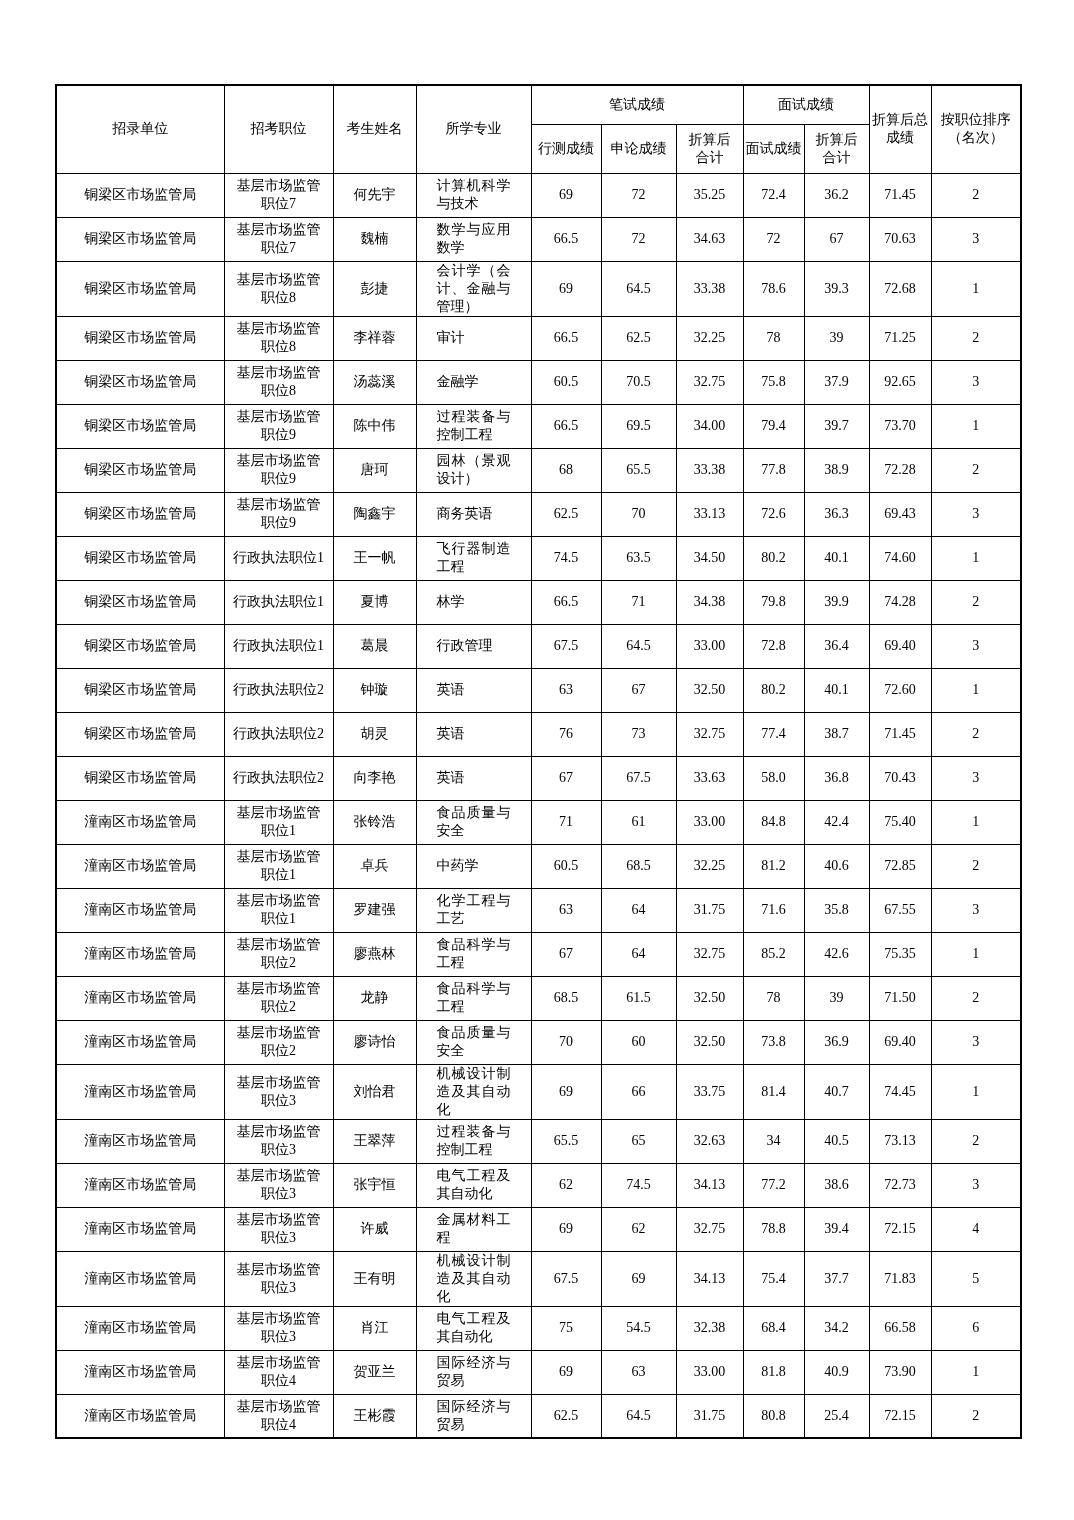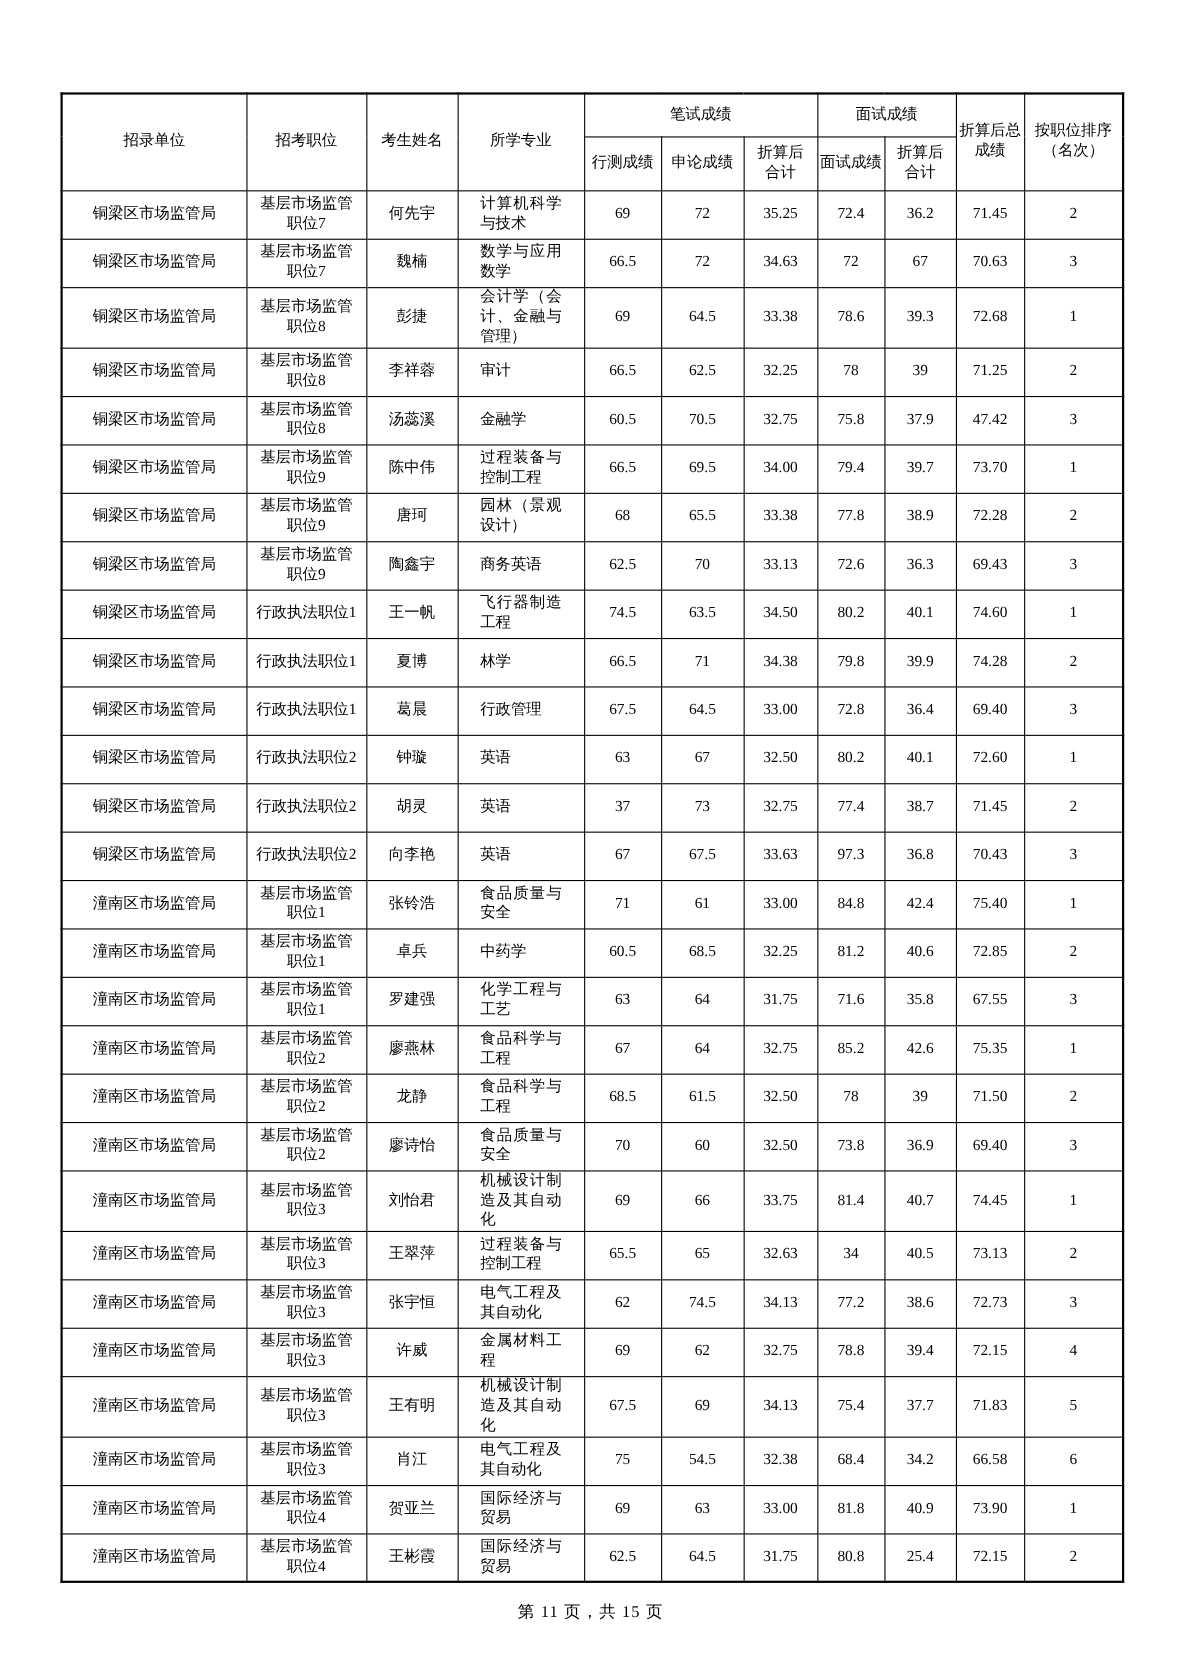--- a/index.html
+++ b/index.html
@@ -159,21 +159,21 @@
           <td class="col-unit">铜梁区市场监管局</td>
           <td class="col-position">基层市场监管
 职位8</td>
           <td class="col-name">汤蕊溪</td>
           <td class="col-major">金融学</td>
           <td class="col-num">60.5</td>
           <td class="col-num">70.5</td>
           <td class="col-num">32.75</td>
           <td class="col-num">75.8</td>
           <td class="col-num">37.9</td>
-          <td class="col-num">47.42</td>
+          <td class="col-num">92.65</td>
           <td class="col-num">3</td>
         </tr>
         <tr>
           <td class="col-unit">铜梁区市场监管局</td>
           <td class="col-position">基层市场监管
 职位9</td>
           <td class="col-name">陈中伟</td>
           <td class="col-major">过程装备与控制工程</td>
           <td class="col-num">66.5</td>
           <td class="col-num">69.5</td>
@@ -261,37 +261,37 @@
           <td class="col-num">80.2</td>
           <td class="col-num">40.1</td>
           <td class="col-num">72.60</td>
           <td class="col-num">1</td>
         </tr>
         <tr>
           <td class="col-unit">铜梁区市场监管局</td>
           <td class="col-position">行政执法职位2</td>
           <td class="col-name">胡灵</td>
           <td class="col-major">英语</td>
-          <td class="col-num">37</td>
+          <td class="col-num">76</td>
           <td class="col-num">73</td>
           <td class="col-num">32.75</td>
           <td class="col-num">77.4</td>
           <td class="col-num">38.7</td>
           <td class="col-num">71.45</td>
           <td class="col-num">2</td>
         </tr>
         <tr>
           <td class="col-unit">铜梁区市场监管局</td>
           <td class="col-position">行政执法职位2</td>
           <td class="col-name">向李艳</td>
           <td class="col-major">英语</td>
           <td class="col-num">67</td>
           <td class="col-num">67.5</td>
           <td class="col-num">33.63</td>
-          <td class="col-num">97.3</td>
+          <td class="col-num">58.0</td>
           <td class="col-num">36.8</td>
           <td class="col-num">70.43</td>
           <td class="col-num">3</td>
         </tr>
         <tr>
           <td class="col-unit">潼南区市场监管局</td>
           <td class="col-position">基层市场监管
 职位1</td>
           <td class="col-name">张铃浩</td>
           <td class="col-major">食品质量与安全</td>
@@ -481,15 +481,14 @@
           <td class="col-num">64.5</td>
           <td class="col-num">31.75</td>
           <td class="col-num">80.8</td>
           <td class="col-num">25.4</td>
           <td class="col-num">72.15</td>
           <td class="col-num">2</td>
         </tr>
       </tbody>
   </table>
 
-  <div class="page-footer">第 11 页，共 15 页</div>
 
 </div>
 
 </body></html>

